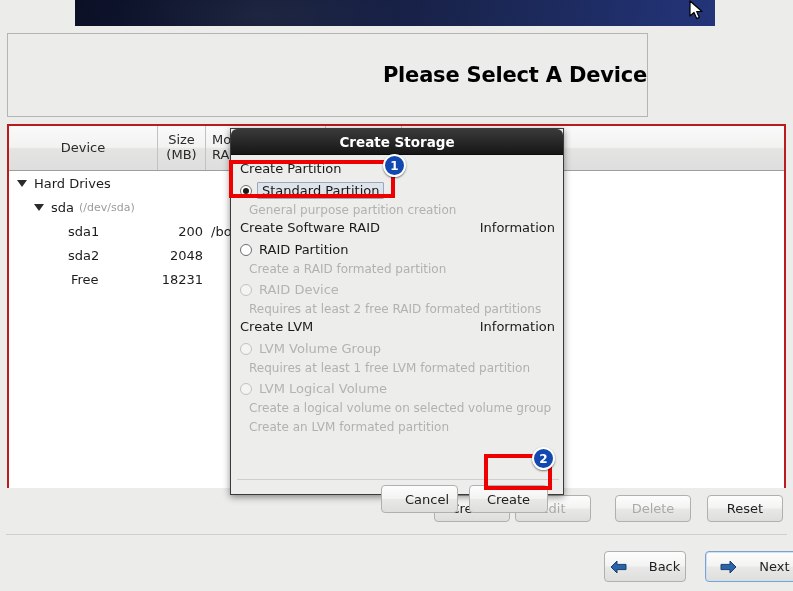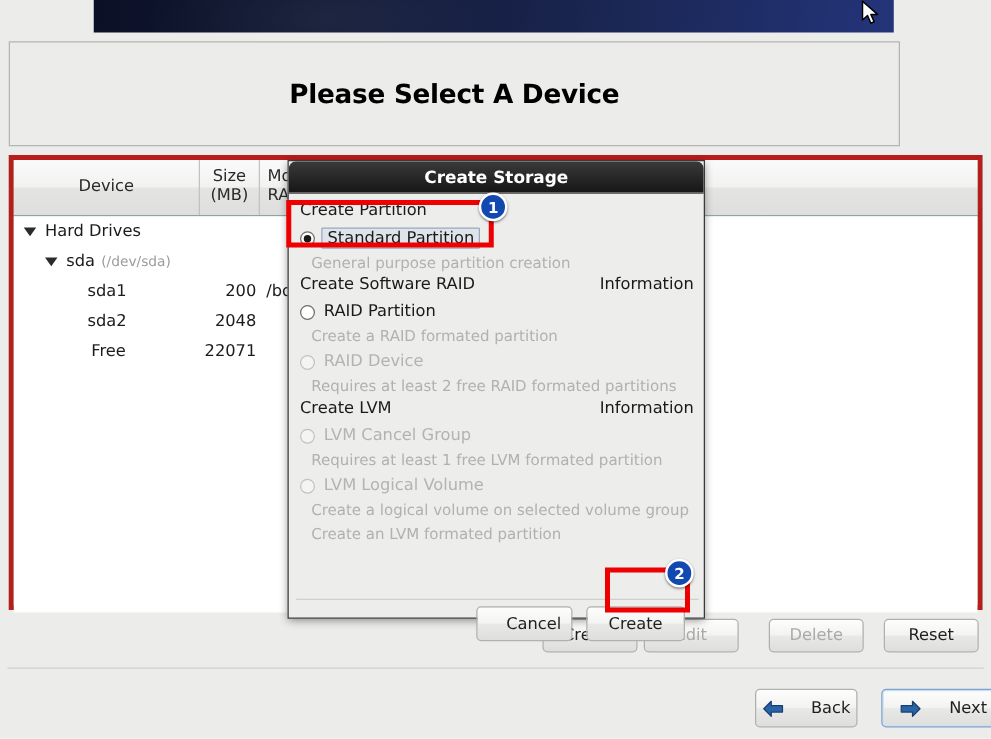--- a/index.html
+++ b/index.html
@@ -35,46 +35,46 @@
     height: 110px;
     border-radius: 50%;
     background: radial-gradient(ellipse at center, rgba(255,255,255,0.05) 0%, rgba(255,255,255,0) 70%);
   }
 
   
   #title-panel {
     position: absolute;
     left: 7px;
     top: 33px;
-    width: 713px;
+    width: 641px;
     height: 84px;
     box-sizing: border-box;
     border: 1px solid #b4b4b2;
     background: #ececeb;
     display: flex;
     align-items: center;
-    justify-content: center;
+    justify-content: flex-end;
   }
   #page-title {
     font-size: 21px;
     font-weight: bold;
     color: #000;
     letter-spacing: -0.2px;
   }
 
   
   #table-panel {
     position: absolute;
     left: 7px;
     top: 124px;
     width: 779px;
     height: 364px;
     box-sizing: border-box;
-    border: 4px solid #b91c1c;
-    background: #86efac;
+    border: 2px solid #b91c1c;
+    background: #ffffff;
   }
   #table-head {
     display: flex;
     height: 45px;
     background: linear-gradient(to bottom, #fafafa 0%, #f2f2f1 48%, #e4e4e2 52%, #dedede 100%);
     border-bottom: 1px solid #9e9e9c;
     box-sizing: border-box;
   }
   .th {
     display: flex;
@@ -374,21 +374,21 @@
         <span>sda2</span>
       </div>
       <div class="c-size">2048</div>
       <div class="c-mount"></div>
     </div>
 
     <div class="trow">
       <div class="c-device" style="padding-left:62px">
         <span>Free</span>
       </div>
-      <div class="c-size">22071</div>
+      <div class="c-size">18231</div>
       <div class="c-mount"></div>
     </div>
   </div>
 </div>
 
 <div id="action-row">
   <div class="btn" id="btn-create">Create</div>
   <div class="btn disabled" id="btn-edit">Edit</div>
   <div class="btn disabled" id="btn-delete">Delete</div>
   <div class="btn" id="btn-reset">Reset</div>
@@ -447,21 +447,21 @@
       <span class="lbl">RAID Device</span>
     </div>
     <div class="desc">Requires at least 2 free RAID formated partitions</div>
 
     <div class="sec-head">
       <span>Create LVM</span>
       <span>Information</span>
     </div>
     <div class="opt-row off">
       <span class="radio off"></span>
-      <span class="lbl">LVM Cancel Group</span>
+      <span class="lbl">LVM Volume Group</span>
     </div>
     <div class="desc">Requires at least 1 free LVM formated partition</div>
     <div class="opt-row off">
       <span class="radio off"></span>
       <span class="lbl">LVM Logical Volume</span>
     </div>
     <div class="desc">Create a logical volume on selected volume group</div>
     <div class="desc">Create an LVM formated partition</div>
 
     <div id="dlg-sep"></div>

